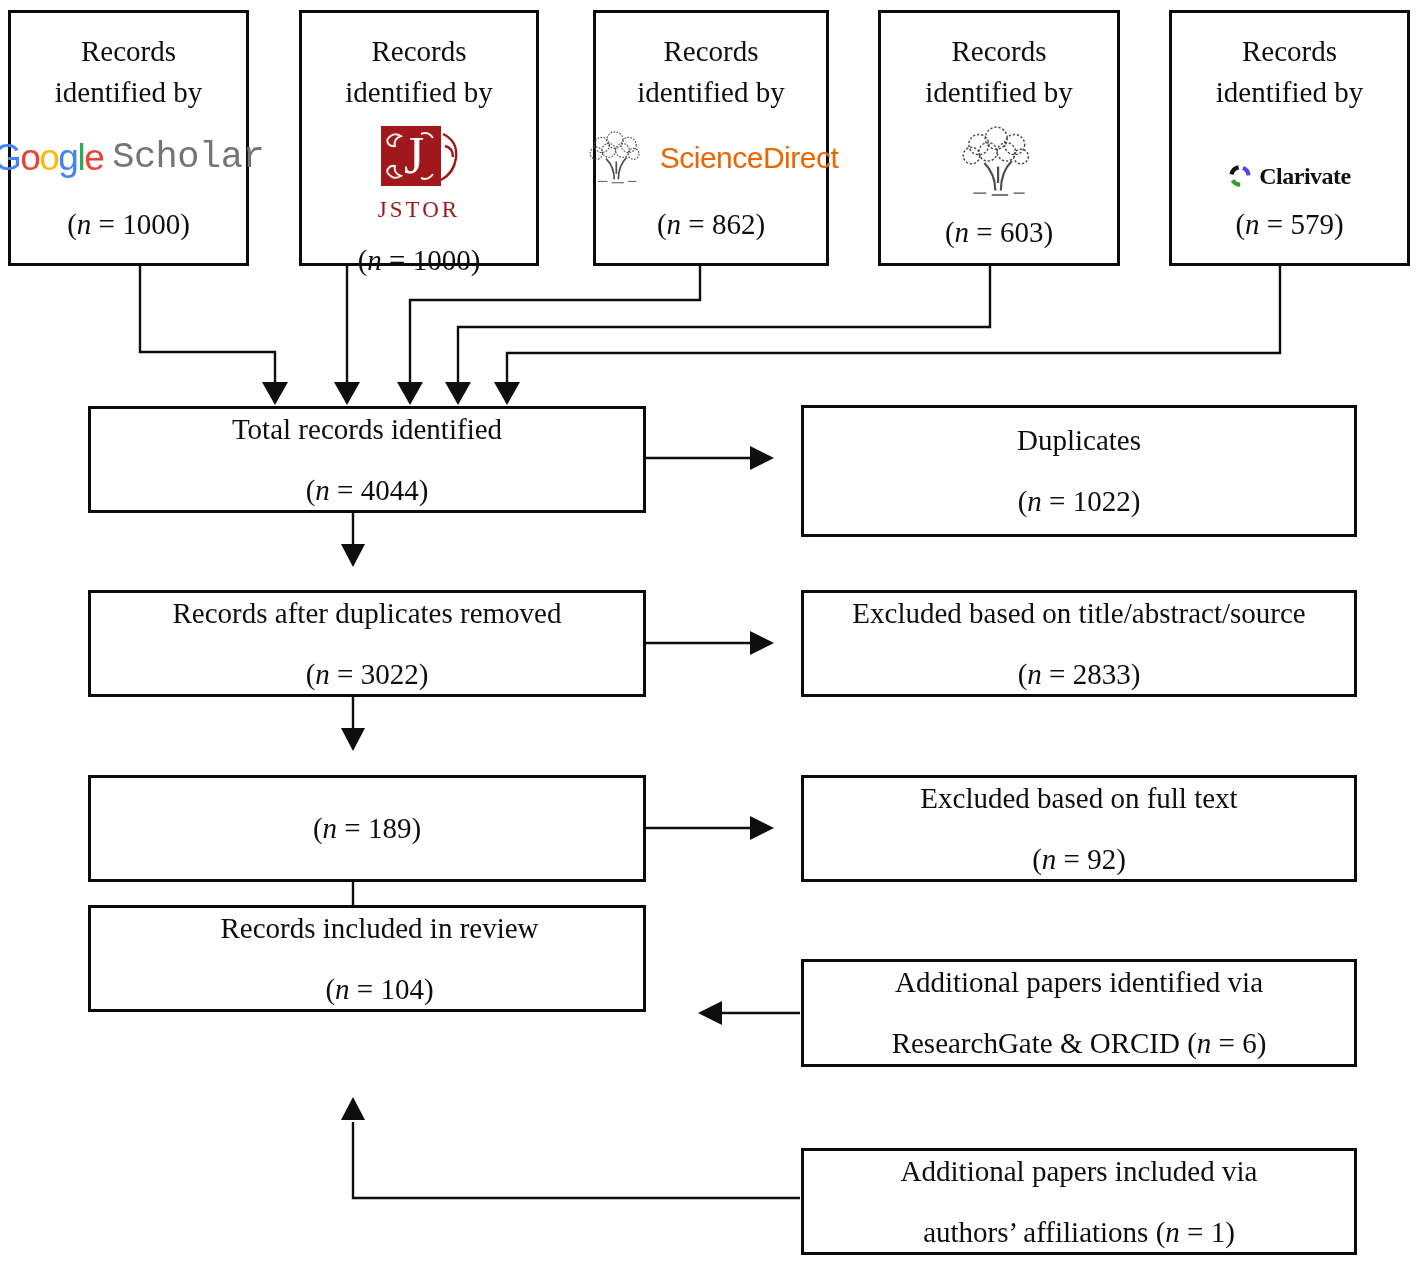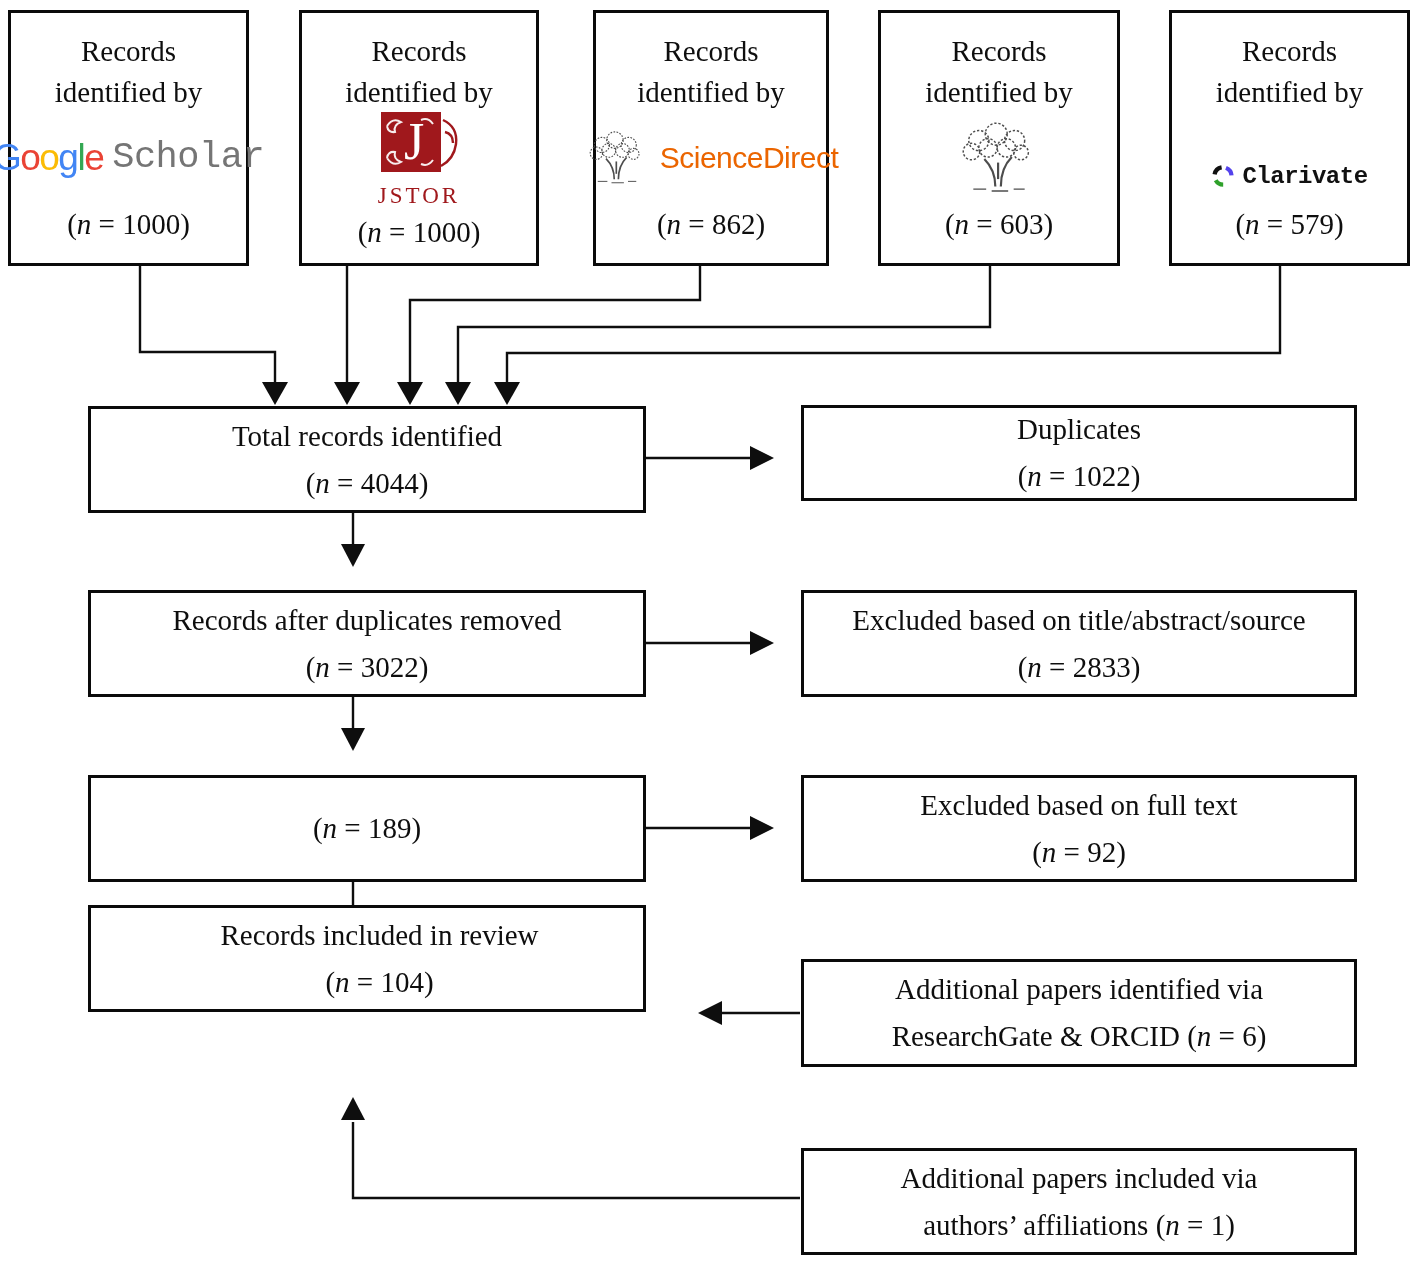--- a/index.html
+++ b/index.html
@@ -6,36 +6,36 @@
   .canvas{
     position:relative;width:1418px;height:1263px;background:#fff;
     font-family:"Liberation Serif",serif;color:#0e0e0e;overflow:hidden;
   }
   .connectors{position:absolute;left:0;top:0;width:1418px;height:1263px;z-index:0;}
   .connectors path{stroke:#0e0e0e;stroke-width:2.4;fill:none;}
   .connectors polygon{fill:#0e0e0e;stroke:none;}
   .box{
     position:absolute;box-sizing:border-box;border:3px solid #0a0a0a;background:#fff;
     display:flex;flex-direction:column;align-items:center;justify-content:center;
-    text-align:center;z-index:1;font-size:29px;line-height:1.62;
+    text-align:center;z-index:1;font-size:29px;line-height:1.62;gap:14px;
   }
   .src{justify-content:space-between;padding:12px 6px 16px;font-size:29px;line-height:1.4;}
   .src .title{padding-top:6px;}
   .src .logo{flex:1;display:flex;align-items:center;justify-content:center;width:100%;}
   .src .count{padding-bottom:2px;}
   i{font-style:italic;}
   
   .gs-word{font-family:"Liberation Sans",sans-serif;font-size:37px;font-weight:500;letter-spacing:-1.5px;white-space:nowrap;}
   .gs-scholar{font-family:Liberation Mono, monospace;font-size:37px;font-weight:400;margin-left:9px;letter-spacing:-0.5px;}
   .jstor-wrap{display:flex;flex-direction:column;align-items:center;}
   .jstor-word{font-family:"Liberation Serif",serif;font-size:23px;letter-spacing:3px;margin-top:2px;}
   .sd-wrap,.sc-wrap{display:flex;align-items:center;gap:10px;}
   .sd-word{font-family:"Liberation Sans",sans-serif;font-size:30px;letter-spacing:-0.5px;}
   .sc-word{font-family:"Liberation Sans",sans-serif;font-size:40px;letter-spacing:-0.5px;}
-  .wos-wrap{display:flex;flex-direction:column;align-items:flex-start;font-family:Liberation Mono, monospace;line-height:1.15;margin-top:36px;}
+  .wos-wrap{display:flex;flex-direction:column;align-items:flex-start;font-family:Liberation Serif, serif;line-height:1.15;margin-top:36px;}
   .wos-row1{display:flex;align-items:center;gap:7px;}
   .wos-brand{font-size:24px;font-weight:700;letter-spacing:-0.5px;}
   .wos-word{font-size:32px;font-weight:700;letter-spacing:-1px;margin-left:27px;}
 </style>
 </head>
 <body>
 
 <div class="canvas">
 
   <svg class="connectors" viewBox="0 0 1418 1263" xmlns="http://www.w3.org/2000/svg">
@@ -233,21 +233,21 @@
 
   <div class="box" style="left:88px;top:775px;width:558px;height:107px;">
     <div>(<i>n</i> = 189)</div>
   </div>
 
   <div class="box" style="left:88px;top:905px;width:558px;height:107px;padding-left:25px;">
     <div>Records included in review</div>
     <div>(<i>n</i> = 104)</div>
   </div>
 
-  <div class="box" style="left:801px;top:405px;width:556px;height:96px;">
+  <div class="box" style="left:801px;top:405px;width:556px;height:132px;">
     <div>Duplicates</div>
     <div>(<i>n</i> = 1022)</div>
   </div>
 
   <div class="box" style="left:801px;top:590px;width:556px;height:107px;">
     <div>Excluded based on title/abstract/source</div>
     <div>(<i>n</i> = 2833)</div>
   </div>
 
   <div class="box" style="left:801px;top:775px;width:556px;height:107px;">

